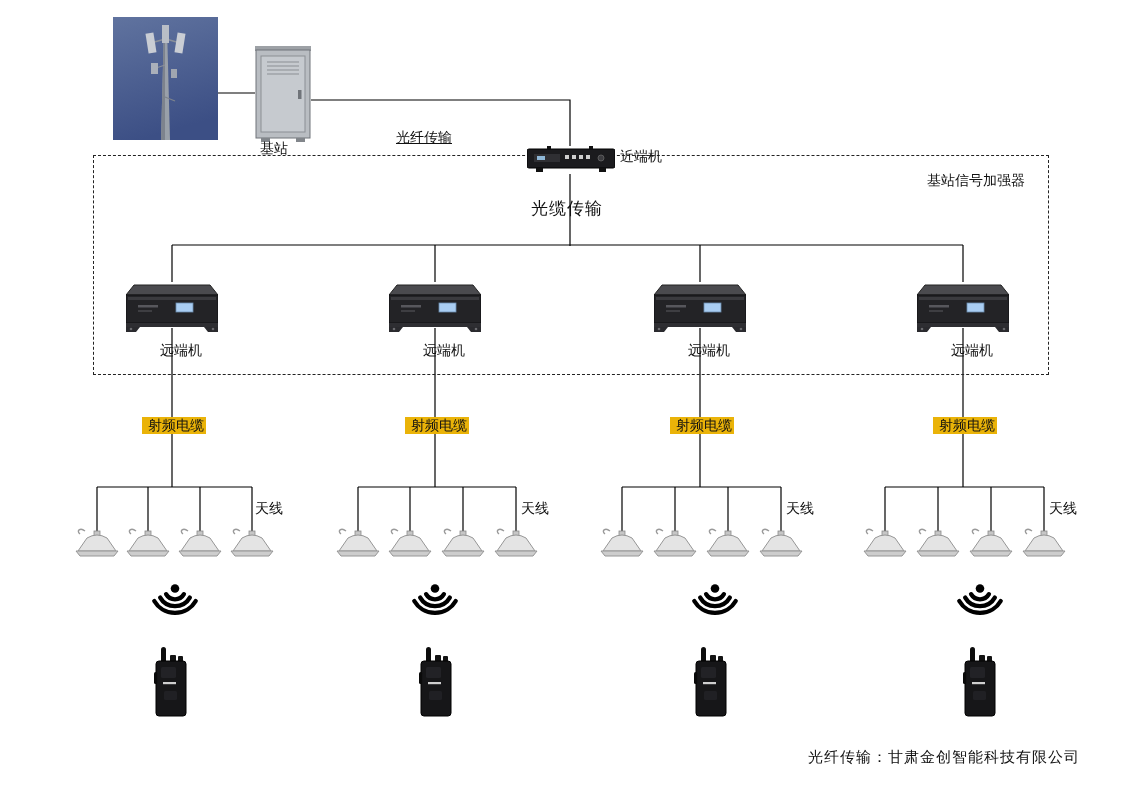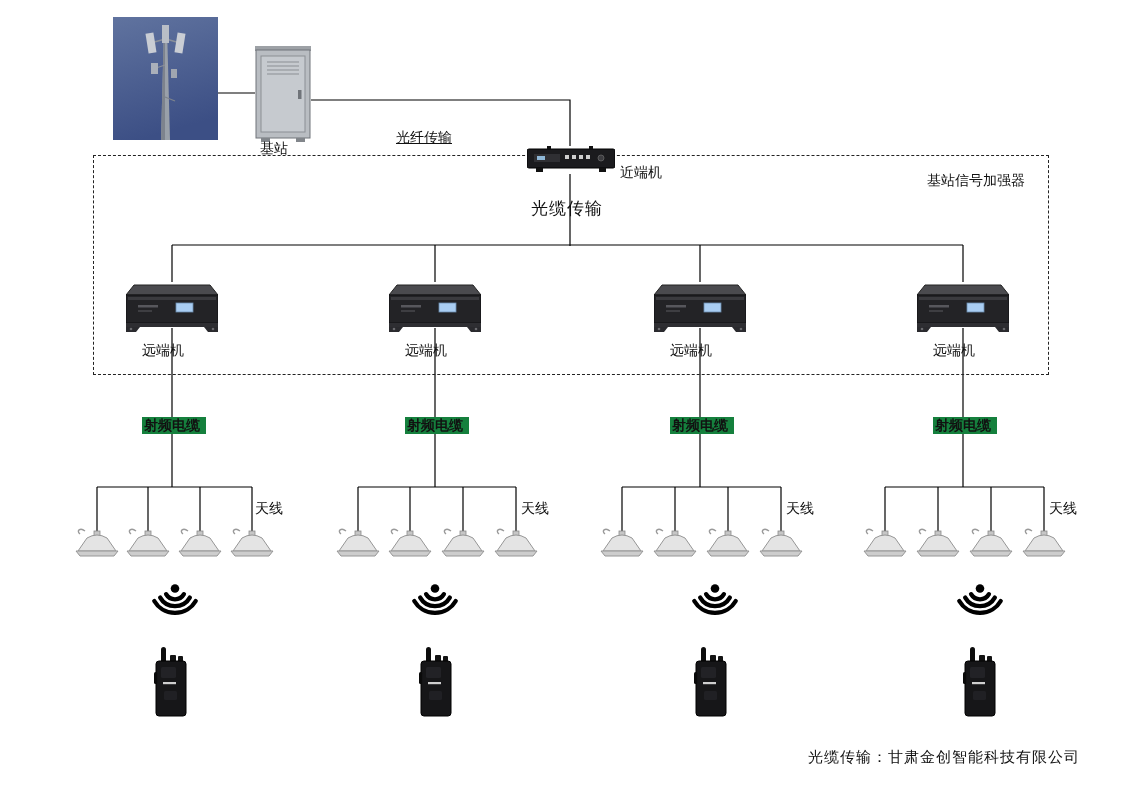--- a/index.html
+++ b/index.html
@@ -1,22 +1,22 @@
 <!DOCTYPE html>
 <html><head>
 <meta charset="utf-8">
 <style>
   html,body{margin:0;padding:0;background:#fff;}
   #canvas{position:relative;width:1099px;height:786px;background:#fff;overflow:hidden;
           font-family:"Liberation Sans","DejaVu Sans",sans-serif;}
   .wires{position:absolute;left:0;top:0;}
   .lbl{position:absolute;font-size:14px;color:#111;white-space:nowrap;line-height:1.2;}
   .lbl-big{font-size:17px;letter-spacing:1px;text-align:right;}
-  .lbl-center{width:60px;text-align:left;}
-  .lbl-bg{background:#15803d;padding:0 2px;font-weight:bold;}
+  .lbl-center{width:60px;text-align:right;}
+  .lbl-bg{background:#eab308;padding:0 2px;}
   .credit{position:absolute;font-size:15px;color:#111;white-space:nowrap;letter-spacing:1px;}
   .dashed-box{position:absolute;border:1.6px dashed #222;background:transparent;}
   svg.part{position:absolute;display:block;}
   #symdefs{position:absolute;width:0;height:0;overflow:hidden;}
 </style>
 </head>
 <body>
 
 <div id="canvas">
 
@@ -235,34 +235,34 @@
     </svg>
   <svg class="part" style="left:694px;top:647px;" width="40" height="72">
       <use href="#sym-radio"></use>
     </svg>
   <svg class="part" style="left:963px;top:647px;" width="40" height="72">
       <use href="#sym-radio"></use>
     </svg>
 
   <div class="lbl" style="left:260px;top:140px;">基站</div>
   <div class="lbl" style="left:396px;top:129px;text-decoration:underline;">光纤传输</div>
-  <div class="lbl" style="left:620px;top:164px;">近端机</div>
+  <div class="lbl" style="left:620px;top:148px;">近端机</div>
   <div class="lbl" style="left:884px;top:172px;margin-left:43px;">基站信号加强器</div>
   <div class="lbl lbl-big" style="left:531px;top:199px;">光缆传输</div>
 
   <div class="lbl lbl-center" style="left:142px;top:342px;">远端机</div>
   <div class="lbl lbl-center" style="left:405px;top:342px;">远端机</div>
   <div class="lbl lbl-center" style="left:670px;top:342px;">远端机</div>
   <div class="lbl lbl-center" style="left:933px;top:342px;">远端机</div>
 
   <div class="lbl lbl-center lbl-bg" style="left:142px;top:417px;">射频电缆</div>
   <div class="lbl lbl-center lbl-bg" style="left:405px;top:417px;">射频电缆</div>
   <div class="lbl lbl-center lbl-bg" style="left:670px;top:417px;">射频电缆</div>
   <div class="lbl lbl-center lbl-bg" style="left:933px;top:417px;">射频电缆</div>
 
   <div class="lbl" style="left:255px;top:500px;">天线</div>
   <div class="lbl" style="left:521px;top:500px;">天线</div>
   <div class="lbl" style="left:786px;top:500px;">天线</div>
   <div class="lbl" style="left:1049px;top:500px;">天线</div>
 
-  <div class="credit" style="left:808px;top:748px;">光缆传输：甘肃金创智能科技有限公司</div>
+  <div class="credit" style="left:808px;top:748px;">光纤传输：甘肃金创智能科技有限公司</div>
 
 </div>
 
 </body></html>

